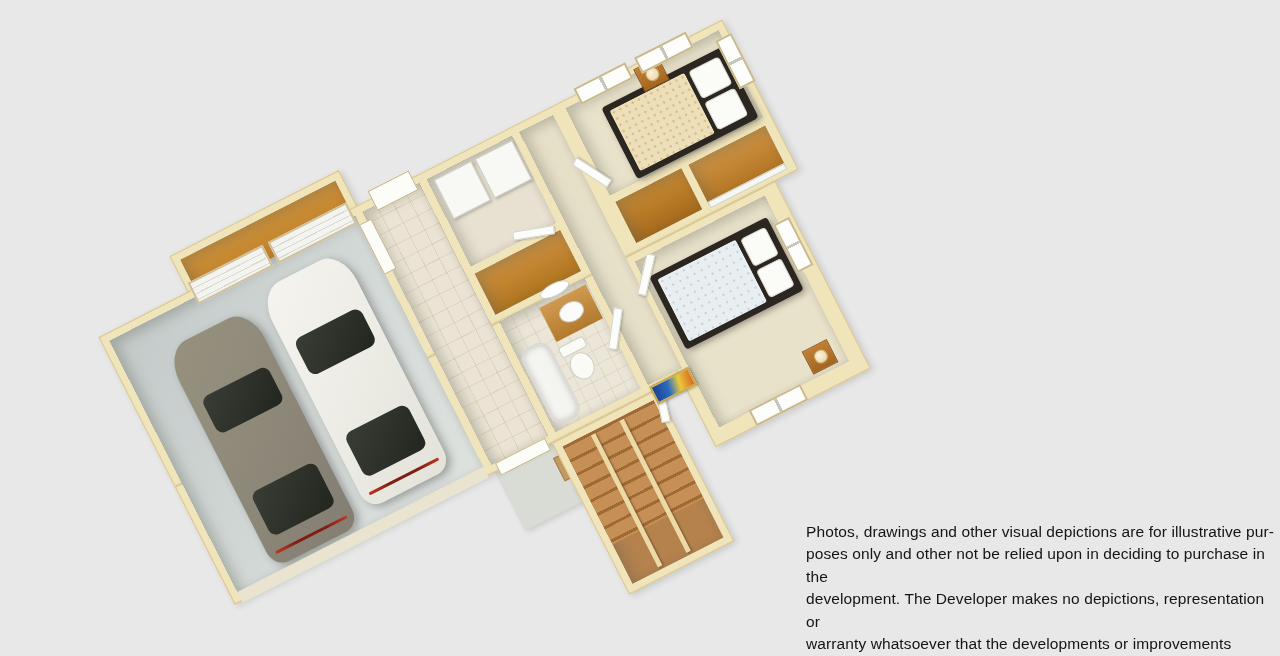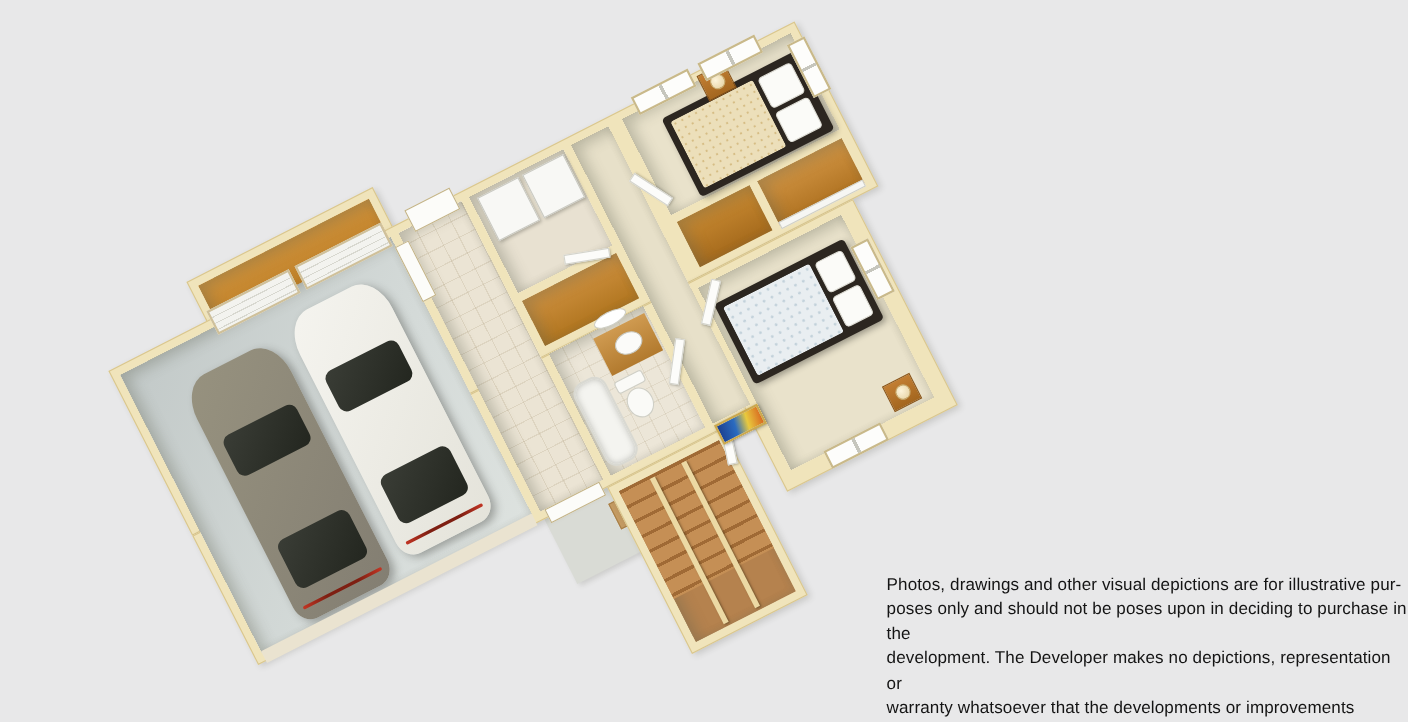--- a/index.html
+++ b/index.html
@@ -202,19 +202,19 @@
     <div class="leaf leaf-bed1"></div>
     <div class="leaf leaf-bed2"></div>
     <div class="leaf leaf-laundry"></div>
     <div class="leaf leaf-stairs"></div>
 
     <div class="art"></div>
   </div>
 
   <div class="disclaimer">
     <div>Photos, drawings and other visual depictions are for illustrative pur-</div>
-    <div>poses only and should not be poses upon in deciding to purchase in the</div>
+    <div>poses only and other not be relied upon in deciding to purchase in the</div>
     <div>development.  The Developer makes no depictions, representation or</div>
     <div>warranty whatsoever that the developments or improvements depicted</div>
 
   </div>
 
 </div>
 
 </body></html>

